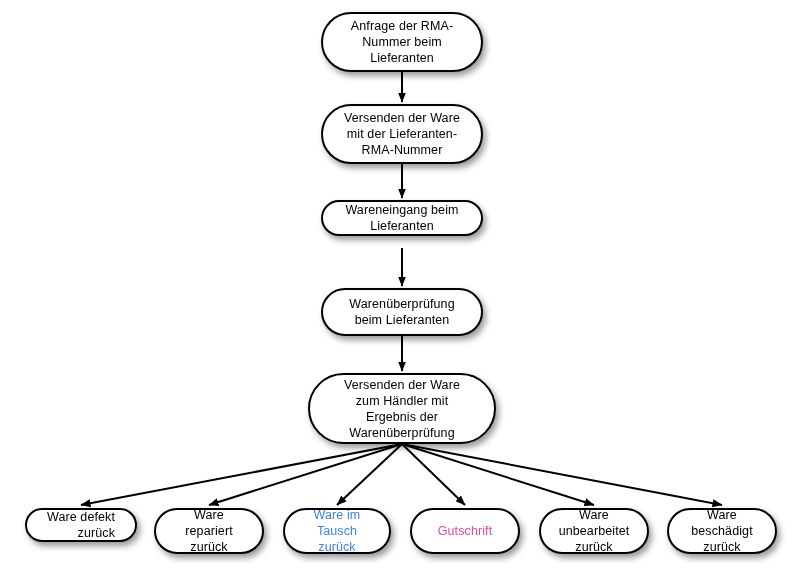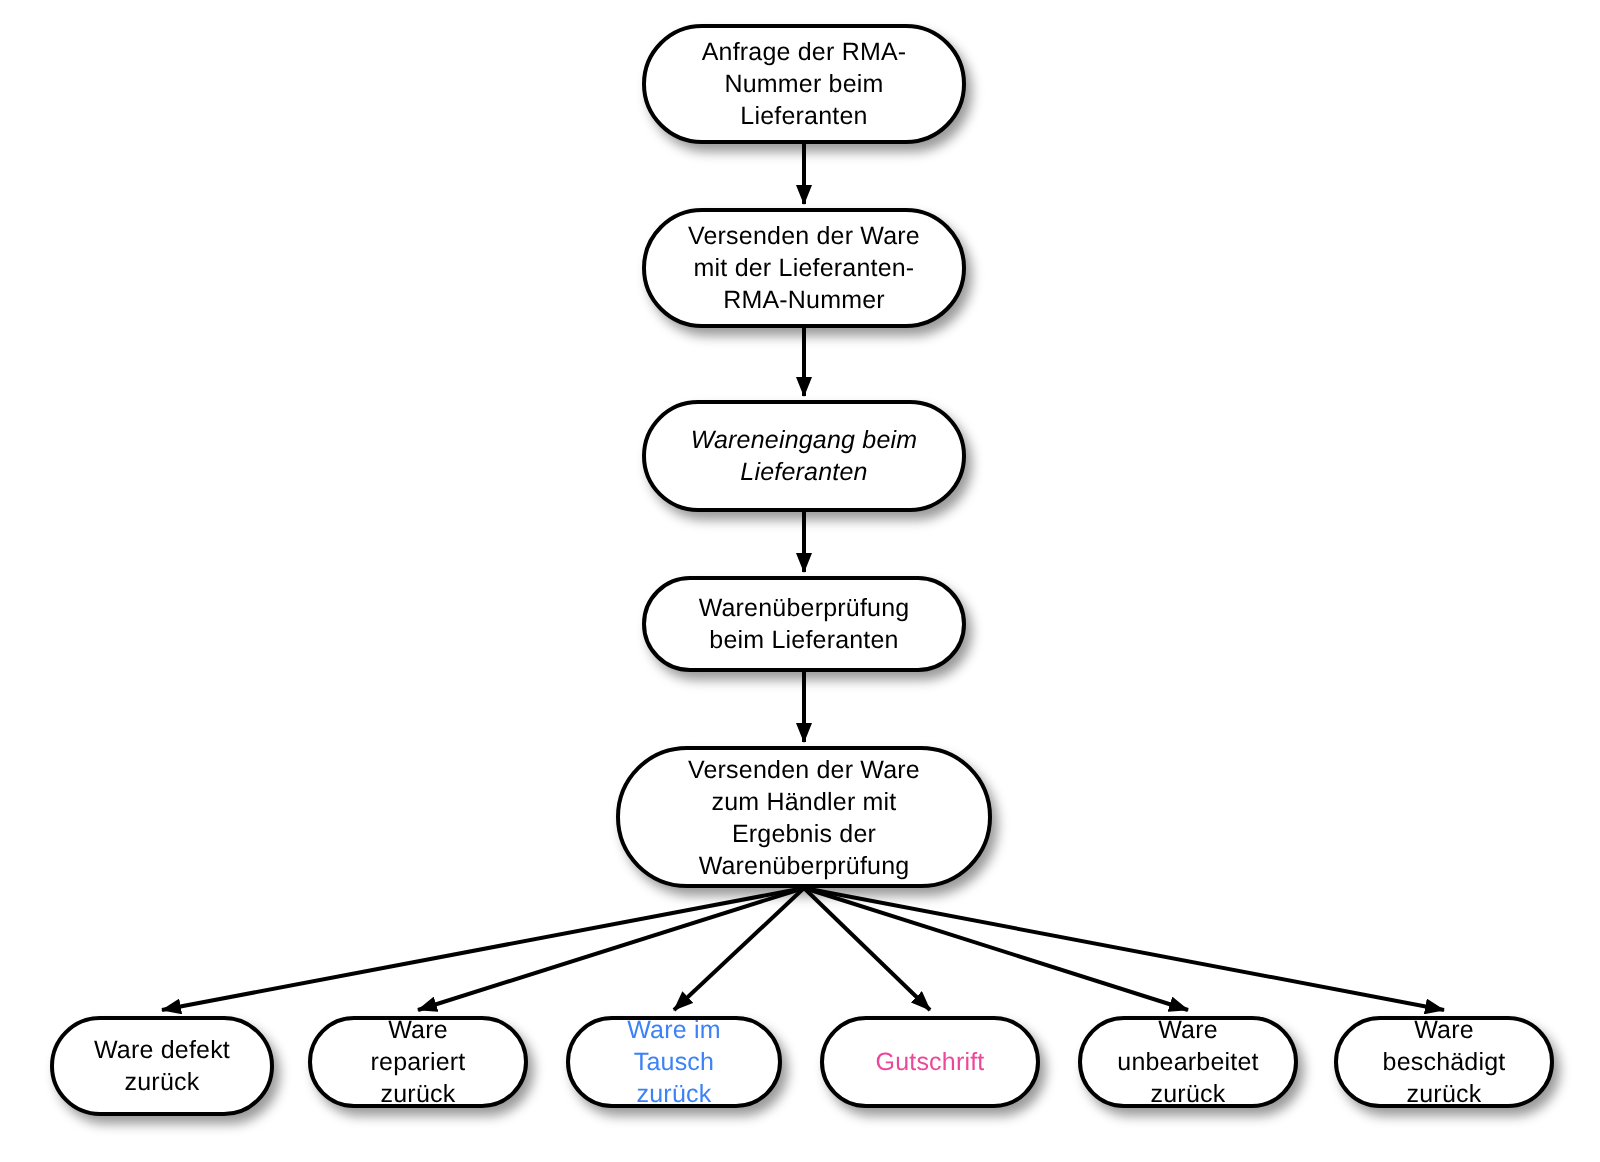--- a/index.html
+++ b/index.html
@@ -76,37 +76,37 @@
       <div class="node" style="left: 321px; top: 12px; width: 162px; height: 60px; background: rgb(255, 255, 255); border-color: rgb(0, 0, 0); color: rgb(0, 0, 0);">
         <span class="label">Anfrage der RMA-
 Nummer beim
 Lieferanten</span>
       </div>
       <div class="node" style="left: 321px; top: 104px; width: 162px; height: 60px; background: rgb(255, 255, 255); border-color: rgb(0, 0, 0); color: rgb(0, 0, 0);">
         <span class="label">Versenden der Ware
 mit der Lieferanten-
 RMA-Nummer</span>
       </div>
-      <div class="node" style="left: 321px; top: 200px; width: 162px; height: 56px; background: rgb(255, 255, 255); border-color: rgb(0, 0, 0); color: rgb(0, 0, 0); font-style: italic;">
+      <div class="node" style="left: 321px; top: 200px; width: 162px; height: 36px; background: rgb(255, 255, 255); border-color: rgb(0, 0, 0); color: rgb(0, 0, 0);">
         <span class="label">Wareneingang beim
 Lieferanten</span>
       </div>
       <div class="node" style="left: 321px; top: 288px; width: 162px; height: 48px; background: rgb(255, 255, 255); border-color: rgb(0, 0, 0); color: rgb(0, 0, 0);">
         <span class="label">Warenüberprüfung
 beim Lieferanten</span>
       </div>
       <div class="node" style="left: 308px; top: 373px; width: 188px; height: 71px; background: rgb(255, 255, 255); border-color: rgb(0, 0, 0); color: rgb(0, 0, 0);">
         <span class="label">Versenden der Ware
 zum Händler mit
 Ergebnis der
 Warenüberprüfung</span>
       </div>
     </div>
   <div id="outcome-node-layer">
-      <div class="node" style="left: 25px; top: 508px; width: 112px; height: 50px; background: rgb(255, 255, 255); border-color: rgb(0, 0, 0); color: rgb(0, 0, 0);">
+      <div class="node" style="left: 25px; top: 508px; width: 112px; height: 34px; background: rgb(255, 255, 255); border-color: rgb(0, 0, 0); color: rgb(0, 0, 0); text-align: right;">
         <span class="label">Ware defekt
 zurück</span>
       </div>
       <div class="node" style="left: 154px; top: 508px; width: 110px; height: 46px; background: rgb(255, 255, 255); border-color: rgb(0, 0, 0); color: rgb(0, 0, 0);">
         <span class="label">Ware
 repariert
 zurück</span>
       </div>
       <div class="node" style="left: 283px; top: 508px; width: 108px; height: 46px; background: rgb(255, 255, 255); border-color: rgb(0, 0, 0); color: #3b82f6;">
         <span class="label">Ware im

